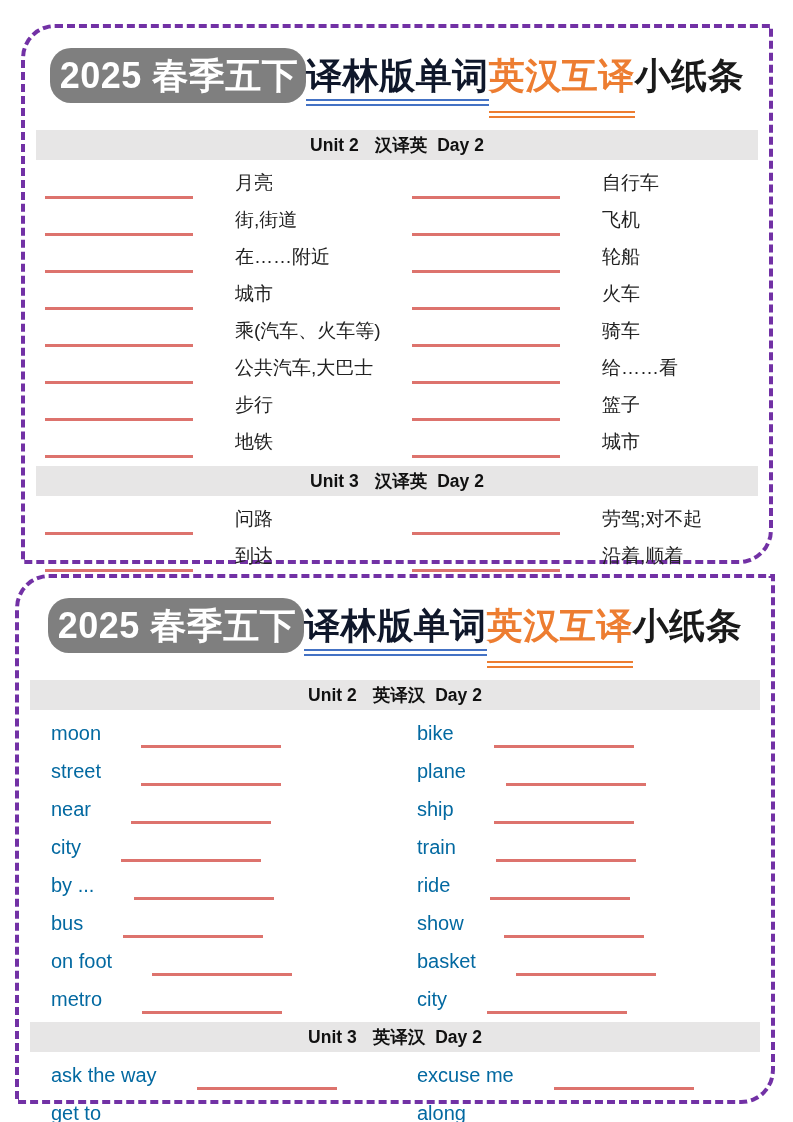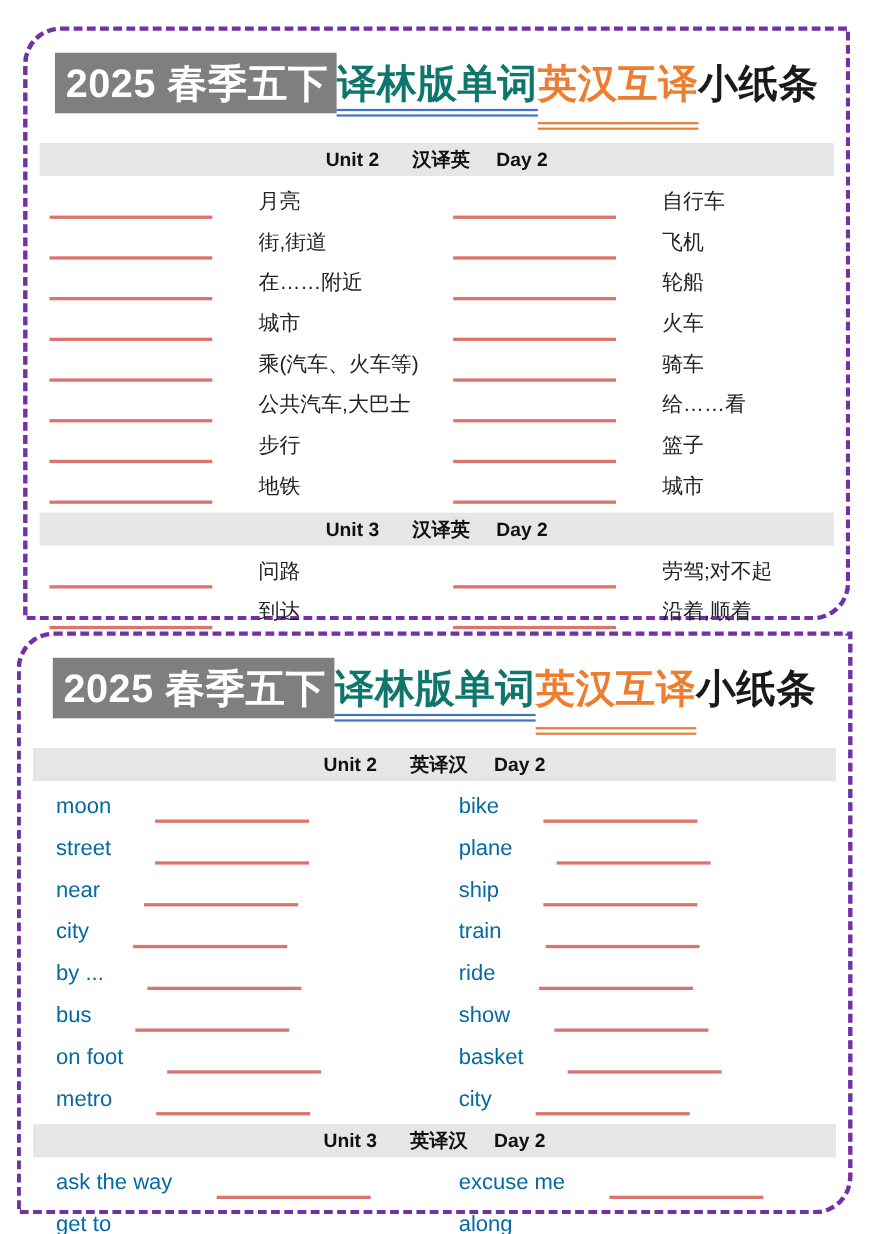--- a/index.html
+++ b/index.html
@@ -25,36 +25,35 @@
     margin-top:20px;
     text-align:center;
     font-size:36px;
     font-weight:bold;
     white-space:nowrap;
     line-height:1.25;
     color:#1a1a1a;
     letter-spacing:0.5px;
   }
   .p-title span { display:inline-block; vertical-align:baseline; }
-  .t-gray   { background:#7f7f7f; color:#ffffff; padding:5px 8px 5px 10px; }
-  .t-blue   { color:#0f766e; border-bottom:7px double #4472c4; padding-bottom:1px; }
+  .t-gray   { background:#7f7f7f; color:#ffffff; padding:5px 8px 5px 10px;border-radius:21px; }
+  .t-blue   { color:#0f172a; border-bottom:7px double #4472c4; padding-bottom:1px; }
   .t-orange { color:#ed7d31; border-bottom:7px double #ed7d31; padding-bottom:13px; }
   .t-black  { color:#1a1a1a;text-align:center; }
 
   .bar {
     margin:12px 11px 0 11px;
     height:30px;
     background:#e7e6e6;
     display:flex;
     align-items:center;
     justify-content:center;
     font-weight:bold;
     font-size:17.5px;
     color:#111111;
-    gap:14px;
   }
   .bar .unit { margin-right:16px; }
   .bar .mode { margin-right:10px; }
 
   .rows { margin-top:2px; }
   .row  { display:flex; }
   #panel-top    .row { height:37px; }
   #panel-bottom .row { height:38px; }
   .cell {
     flex:1 1 0;

